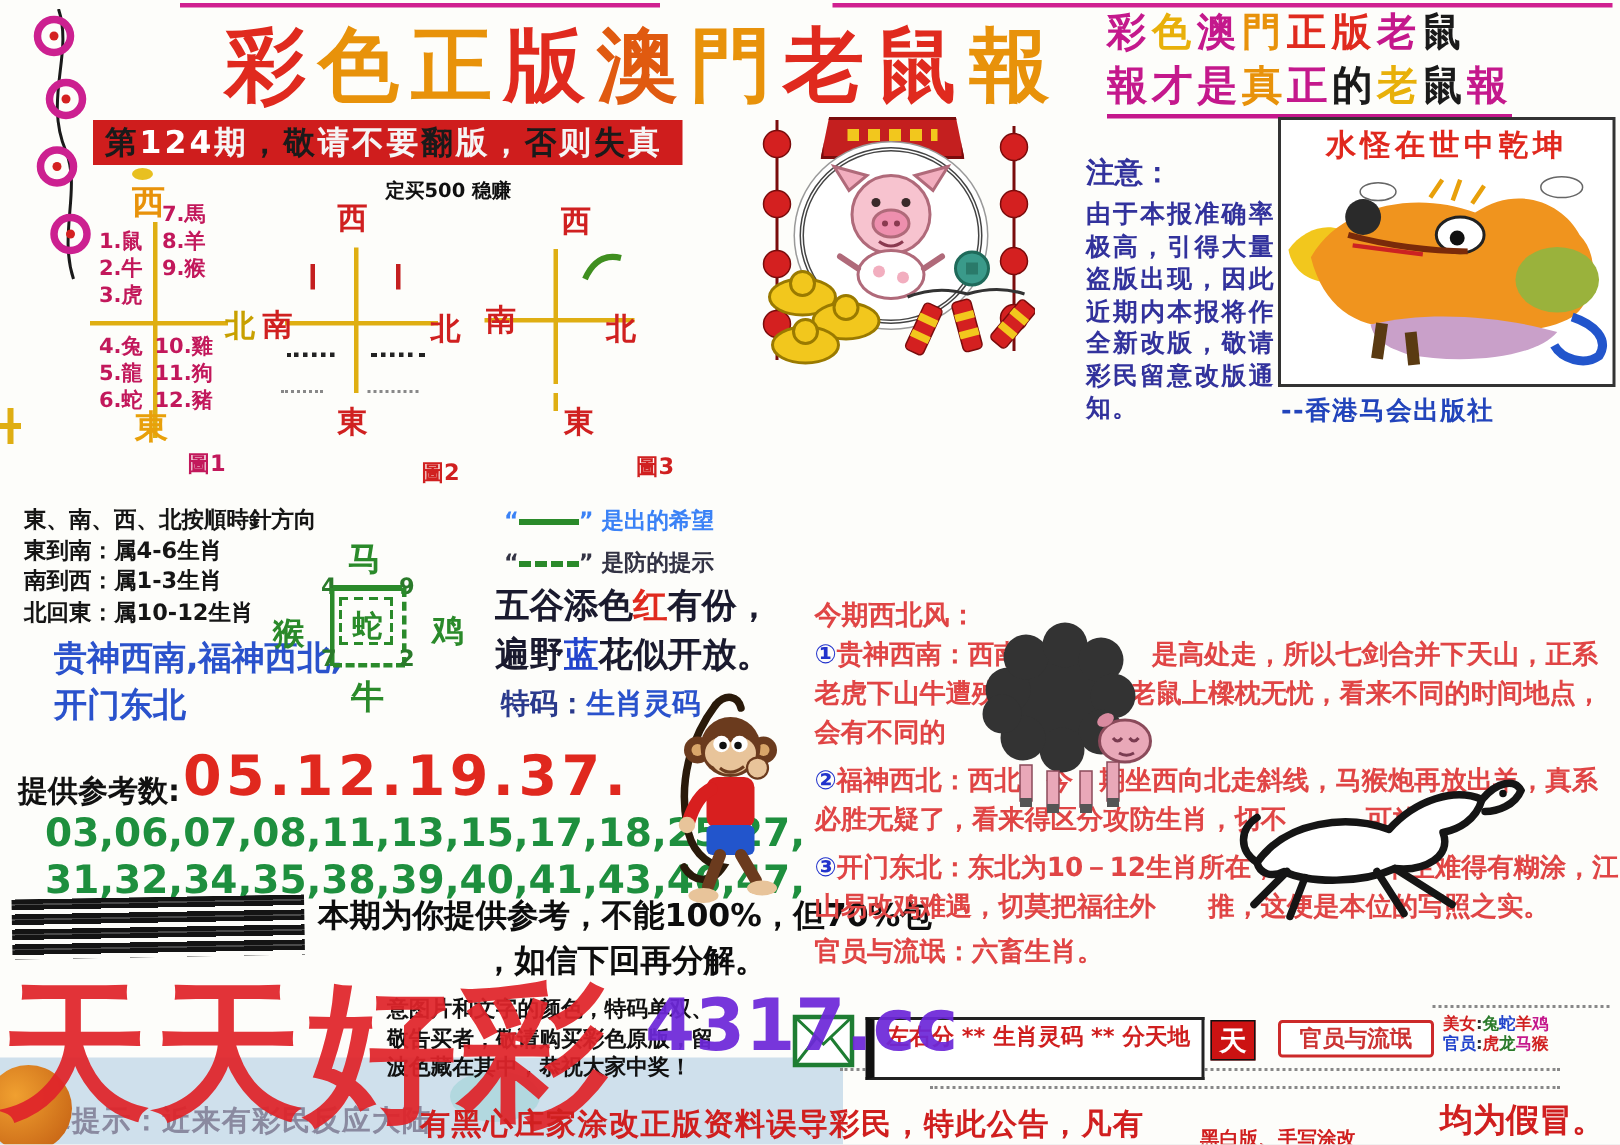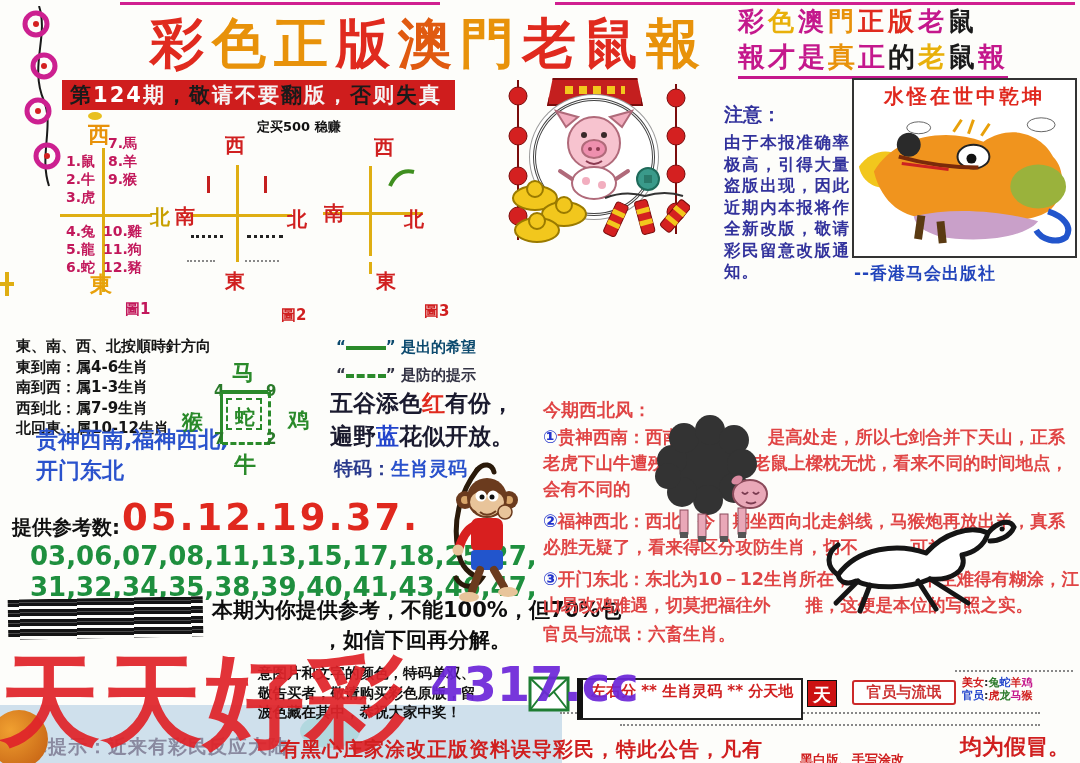--- a/index.html
+++ b/index.html
@@ -120,21 +120,20 @@
     <div class="abs cmplabel red" style="left:86px;top:76px;">北</div>
     <div class="abs cmplabel red" style="left:58px;top:138px;">東</div>
     <div class="abs fig" style="left:106px;top:172px;">圖3</div>
   </div>
 
   
   <div class="abs b lines" style="left:16px;top:336px;font-size:15px;line-height:20.5px;color:#151515;">
       <div>東、南、西、北按順時針方向</div>
       <div>東到南：属4-6生肖</div>
       <div>南到西：属1-3生肖</div>
-      <div>西到北：属7-9生肖</div>
       <div>北回東：属10-12生肖</div>
     </div>
 
   
   <div class="abs b lines" style="left:16px;top:424px;font-size:22px;line-height:31px;color:#2a52cc;margin-left:20px;">
       <div>贵神西南,福神西北,</div>
       <div>开门东北</div>
     </div>
 
   
@@ -149,21 +148,21 @@
     <div class="abs" style="left:46px;top:40px;width:36px;height:32px;border:2px dashed #2a8a2a;box-sizing:border-box;"></div>
     <div class="abs b" style="left:55px;top:46px;font-size:20px;color:#2a8a2a;">蛇</div>
     <div class="abs b" style="left:2px;top:50px;font-size:21px;color:#2a8a2a;">猴</div>
     <div class="abs b" style="left:108px;top:48px;font-size:21px;color:#2a8a2a;">鸡</div>
     <div class="abs b" style="left:34px;top:72px;font-size:15px;color:#2a7a2a;">7</div>
     <div class="abs b" style="left:86px;top:72px;font-size:15px;color:#2a7a2a;">2</div>
     <div class="abs b" style="left:54px;top:92px;font-size:22px;color:#2a8a2a;">牛</div>
   </div>
 
   
-  <div class="abs b nowrap" style="left:336px;top:338px;font-size:15px;color:#0c4a6e;">
+  <div class="abs b nowrap" style="left:336px;top:338px;font-size:15px;color:#3b82f6;">
     <span>“</span><span class="greenline" style="display:inline-block;width:40px;height:4px;vertical-align:middle;"></span><span>”</span>
     <span>是出的希望</span>
   </div>
   <div class="abs b nowrap" style="left:336px;top:366px;font-size:15px;color:#333344;">
     <span>“</span><span style="display:inline-block;width:40px;border-top:4px dashed #2a8a2a;vertical-align:middle;"></span><span>”</span>
     <span>是防的提示</span>
   </div>
 
   
   <div class="abs b maghead nowrap" style="left:330px;top:388px;font-size:23px;"><span style="color: rgb(26, 26, 46);">五</span><span style="color: rgb(26, 26, 46);">谷</span><span style="color: rgb(26, 26, 46);">添</span><span style="color: rgb(26, 26, 46);">色</span><span style="color: rgb(224, 42, 30);">红</span><span style="color: rgb(26, 26, 46);">有</span><span style="color: rgb(26, 26, 46);">份</span><span style="color: rgb(26, 26, 46);">，</span></div>

